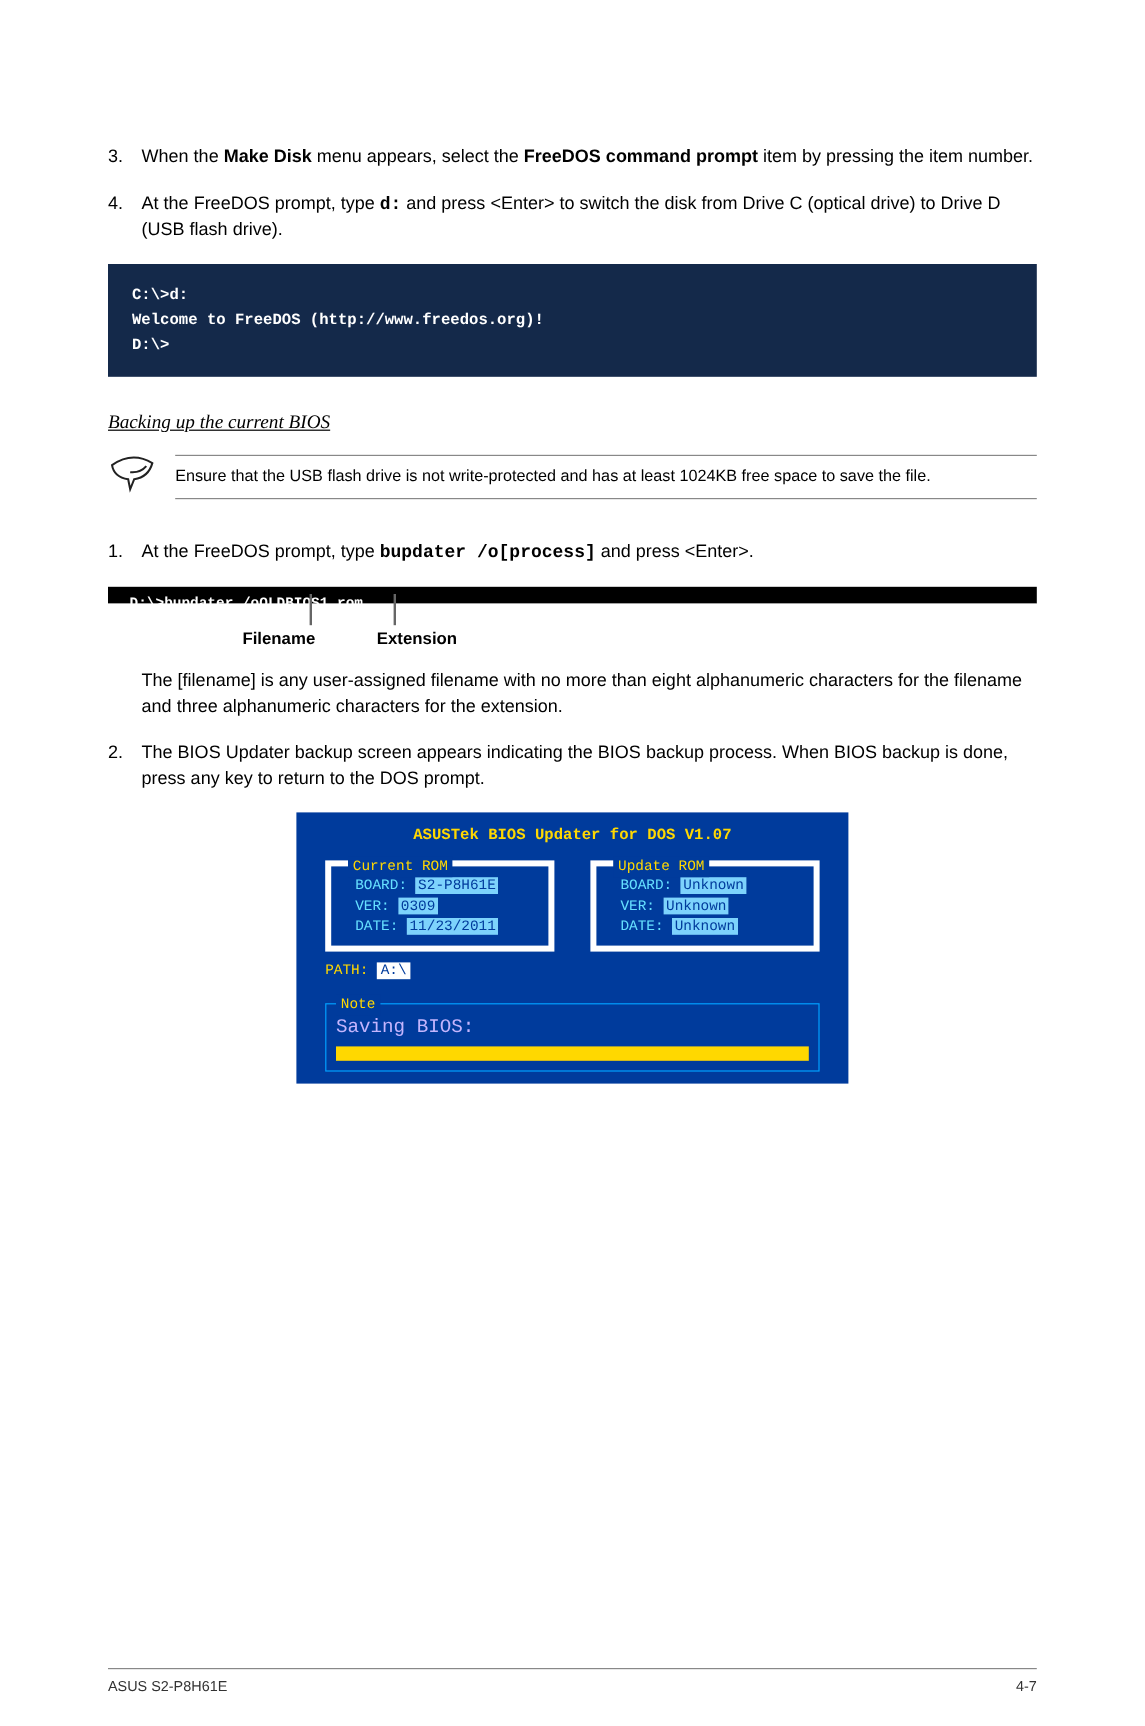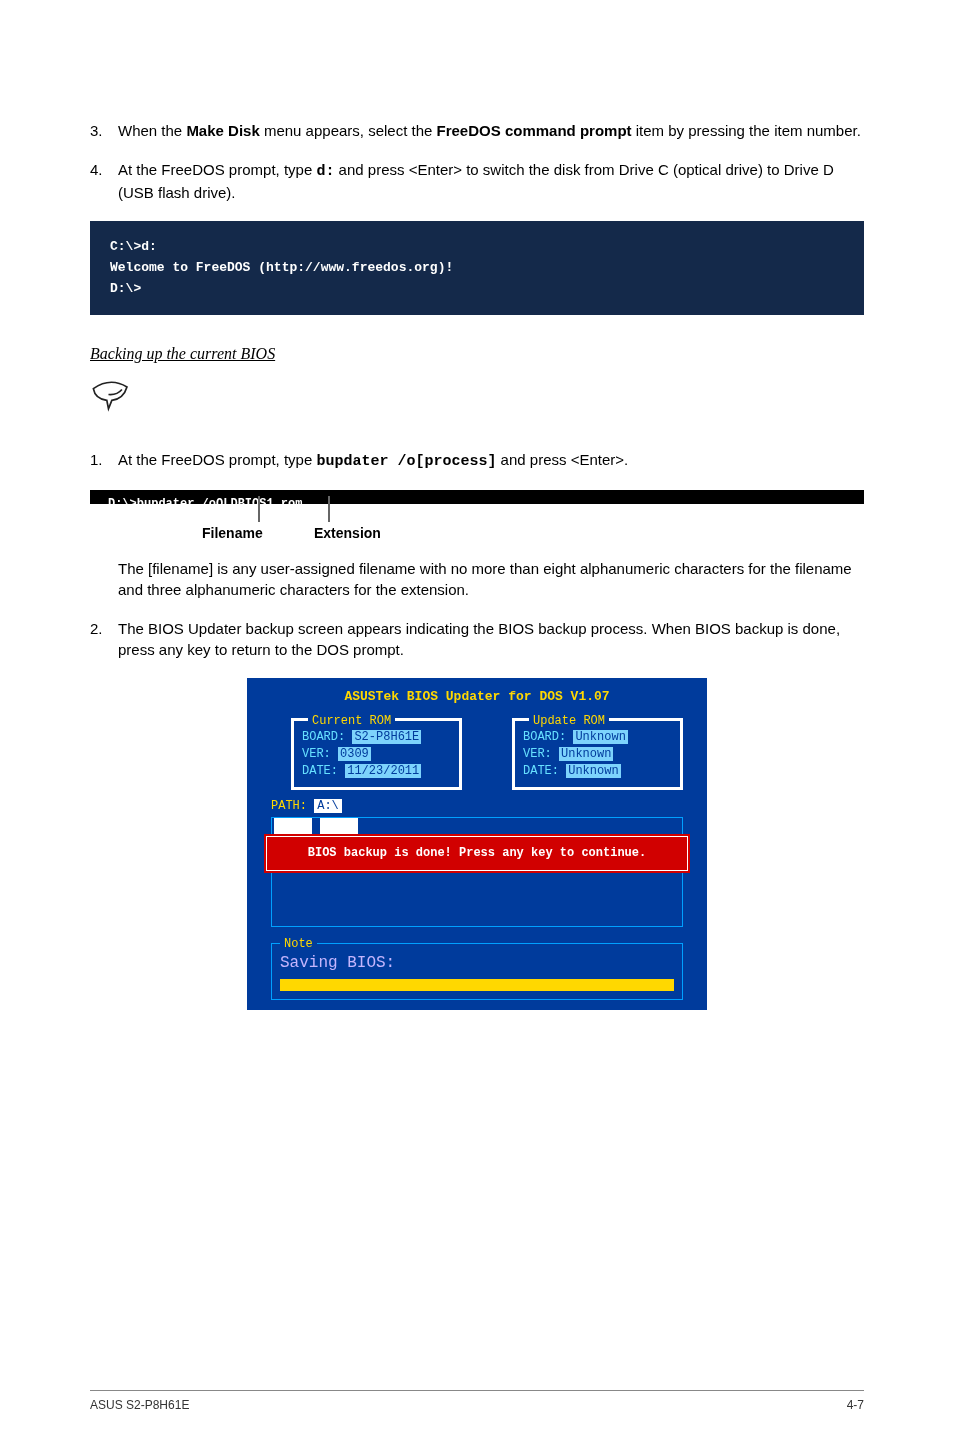--- a/index.html
+++ b/index.html
@@ -90,25 +90,24 @@
   }
   .bios-title {
     color: #ffd800;
     text-align: center;
     padding: 10px 0 12px 0;
     font-weight: bold;
     font-size: 13px;
   }
   .rom-row { display: flex; gap: 30px; padding: 0 24px; }
   .fieldset-box {
-    border: 3px solid #ffffff;
-    position: relative;
-    padding: 8px 10px 8px 8px;
+    border: 5px solid #ffffff;
+    position: relative;
+    padding: 8px 10px 8px 20px;
     flex: 1;
-    margin-left: 20px;
   }
   .fieldset-label {
     position: absolute;
     top: -8px;
     left: 14px;
     color: #ffd800;
     background: #003b9c;
     padding: 0 4px;
     font-size: 12px;
   }
@@ -203,20 +202,21 @@
 
 <div class="section-heading">Backing up the current BIOS</div>
 
 <div class="note-row">
   <div class="note-icon-col">
     <svg viewBox="0 0 50 40">
       <path d="M 4 10 Q 24 -4 44 8 Q 40 22 26 24 L 22 34 L 20 24 Q 6 22 4 10 Z" fill="none" stroke="#222" stroke-width="2"></path>
       <path d="M 38 11 Q 32 18 22 17" fill="none" stroke="#222" stroke-width="2"></path>
     </svg>
   </div>
+  <div class="note-text-col">Ensure that the USB flash drive is not write-protected and has at least 1024KB free space to save the file.</div>
 </div>
 
 <ol class="main-list">
   <li>
     <span class="num">1.</span>
     <span class="li-body">
       <span>At the FreeDOS prompt, type </span><span class="mono bold">bupdater /o[process]</span><span> and press &lt;Enter&gt;.</span>
     </span>
   </li>
 </ol>
@@ -259,28 +259,20 @@
         <div class="rom-line"><span class="rom-key">BOARD:</span> <span class="rom-val">Unknown</span></div>
         <div class="rom-line"><span class="rom-key">VER:</span> <span class="rom-val">Unknown</span></div>
         <div class="rom-line"><span class="rom-key">DATE:</span> <span class="rom-val">Unknown</span></div>
       </div>
     </div>
 
     <div class="path-row">
       <span>PATH:</span> <span class="path-val">A:\</span>
     </div>
 
-    <div class="file-area">
-      <div class="file-table-bars">
-        <div class="file-bar" style="width:38px; margin-left:2px;"></div>
-        <div style="width:8px;"></div>
-        <div class="file-bar" style="width:38px;"></div>
-      </div>
-      <div class="red-banner">BIOS backup is done! Press any key to continue.</div>
-    </div>
 
     <div class="note-section">
       <div class="note-section-label">Note</div>
       <div class="saving-text">Saving BIOS:</div>
       <div class="progress-bar"></div>
     </div>
   </div>
 </div>
 
 <div class="footer">

